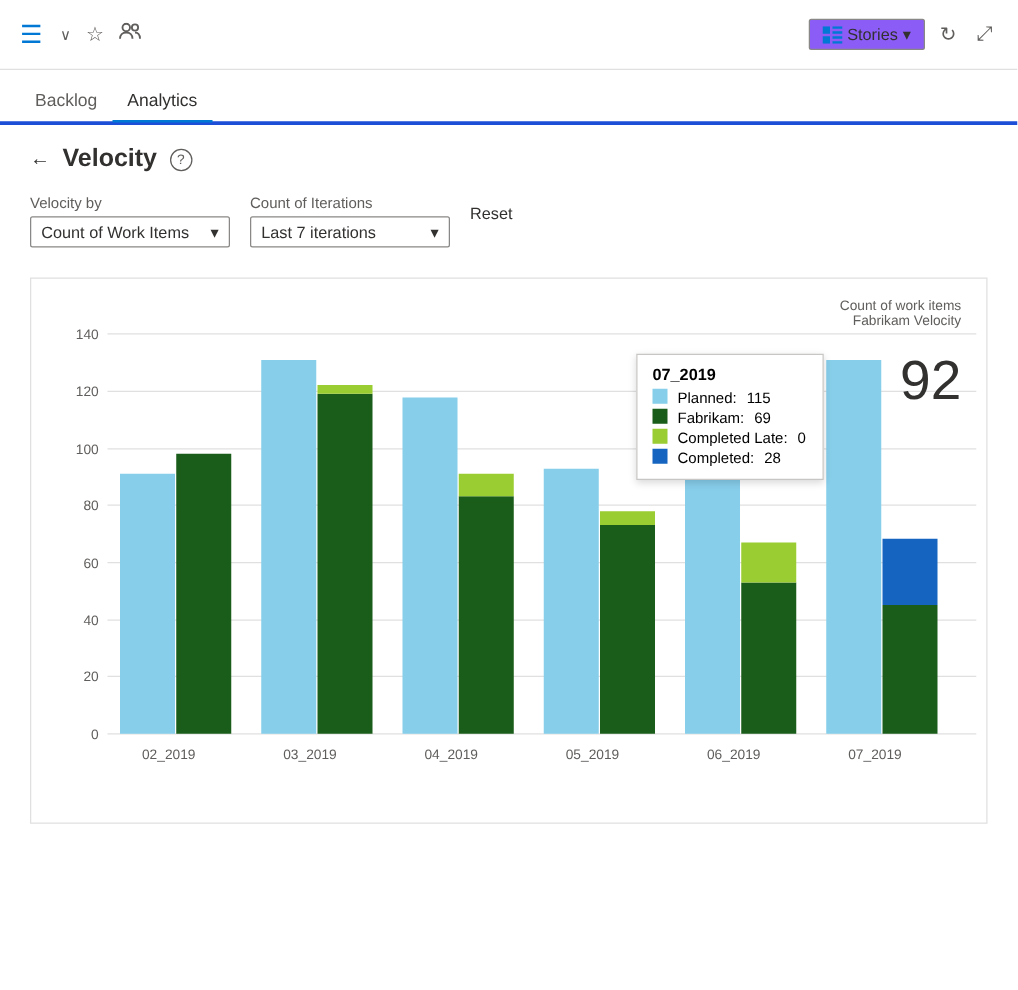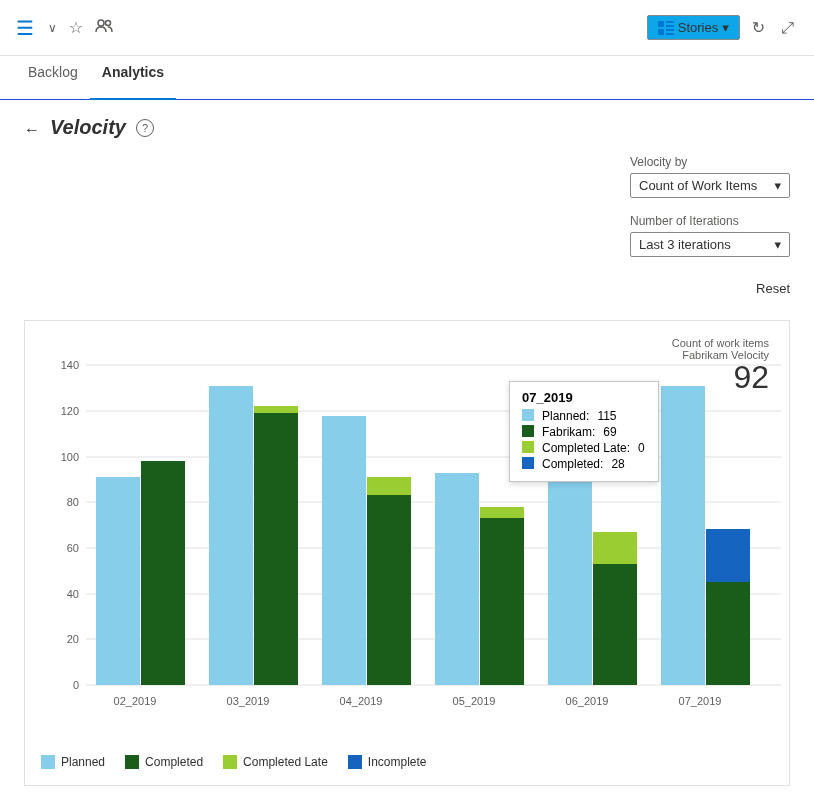--- a/index.html
+++ b/index.html
@@ -5,49 +5,49 @@
     * { box-sizing: border-box; margin: 0; padding: 0; }
     body { font-family: 'Segoe UI', Arial, sans-serif; background: #fff; width: 814px; min-height: 792px; overflow: hidden; }
 
     
     .header { display: flex; align-items: center; padding: 8px 16px; border-bottom: 1px solid #e0e0e0; height: 56px; }
     .header-icon { margin-right: 10px; color: #0078d4; font-size: 20px; }
     .team-name { font-size: 16px; font-weight: 600; color: #323130; }
     .header-chevron { margin-left: 4px; color: #605e5c; font-size: 12px; cursor: pointer; }
     .header-actions { display: flex; align-items: center; gap: 12px; margin-left: 12px; color: #605e5c; }
     .header-right { margin-left: auto; display: flex; align-items: center; gap: 8px; }
-    .stories-btn { display: flex; align-items: center; gap: 4px; border: 1px solid #8a8886; border-radius: 2px; padding: 4px 10px; font-size: 13px; color: #323130; cursor: pointer; background: #0ea5e9; }
+    .stories-btn { display: flex; align-items: center; gap: 4px; border: 1px solid #8a8886; border-radius: 2px; padding: 4px 10px; font-size: 13px; color: #323130; cursor: pointer; background: #8b5cf6; }
     .icon-btn { cursor: pointer; color: #605e5c; font-size: 16px; background: none; border: none; padding: 4px; }
 
     
-    .nav-tabs { display: flex; padding: 0 16px; border-bottom: 1px solid #1d4ed8; height: 44px; }
+    .nav-tabs { display: flex; padding: 0 16px; border-bottom: 3px solid #1d4ed8; height: 44px; align-items: flex-end; }
     .nav-tab { padding: 8px 12px; font-size: 14px; color: #605e5c; cursor: pointer; border-bottom: 2px solid transparent; margin-bottom: -1px; text-decoration: none; }
-    .nav-tab.active { color: #323130; border-bottom: 2px solid #0078d4; font-weight: 700; }
+    .nav-tab.active { color: #323130; border-bottom: 2px solid #0078d4; font-weight: 400; }
 
     
     .page-content { padding: 16px 24px; }
 
     
     .velocity-header { display: flex; align-items: center; gap: 10px; margin-bottom: 16px; }
     .back-btn { cursor: pointer; font-size: 16px; color: #323130; background: none; border: none; }
-    .velocity-title { font-size: 20px; font-weight: 600; color: #323130; font-style: italic; }
+    .velocity-title { font-size: 20px; font-weight: 600; color: #323130; }
     .help-icon { color: #605e5c; font-size: 14px; cursor: pointer; }
 
     
-    .filters { display: flex; align-items: flex-end; gap: 16px; margin-bottom: 24px; flex-direction: column; }
+    .filters { display: flex; align-items: flex-start; gap: 16px; margin-bottom: 24px; }
     .filter-group { display: flex; flex-direction: column; gap: 4px; }
     .filter-label { font-size: 12px; color: #605e5c; }
     .filter-select { display: flex; align-items: center; justify-content: space-between; border: 1px solid #8a8886; border-radius: 2px; padding: 4px 8px; font-size: 13px; color: #323130; cursor: pointer; background: #fff; min-width: 160px; gap: 8px; }
     .reset-btn { font-size: 13px; color: #323130; cursor: pointer; background: none; border: none; margin-top: 8px; }
 
     
     .chart-container { position: relative; background: #fff; border: 1px solid #e0e0e0; padding: 16px; }
     .chart-top-right { position: absolute; top: 16px; right: 20px; text-align: right; }
     .chart-meta-label { font-size: 11px; color: #605e5c; }
-    .chart-velocity-value { font-size: 32px; font-weight: 300; color: #323130; line-height: 1; }
+    .chart-velocity-value { font-size: 44px; font-weight: 300; color: #323130; line-height: 1; margin-top: 20px; }
 
     
     .tooltip-box { position: absolute; background: #fff; border: 1px solid #c8c6c4; box-shadow: 0 2px 6px rgba(0,0,0,0.15); padding: 8px 12px; font-size: 12px; z-index: 10; min-width: 150px; }
     .tooltip-title { font-weight: 600; margin-bottom: 4px; font-size: 13px; }
     .tooltip-row { display: flex; gap: 8px; margin-bottom: 2px; }
     .tooltip-swatch { width: 12px; height: 12px; display: inline-block; flex-shrink: 0; }
 
     
     .chart-svg-wrapper { margin-top: 8px; }
 
@@ -106,23 +106,23 @@
 
   <div class="filters">
     <div class="filter-group">
       <span class="filter-label">Velocity by</span>
       <button class="filter-select">
         <span>Count of Work Items</span>
         <span>▾</span>
       </button>
     </div>
     <div class="filter-group">
-      <span class="filter-label">Number of Iterations</span>
+      <span class="filter-label">Count of Iterations</span>
       <button class="filter-select">
-        <span>Last 3 iterations</span>
+        <span>Last 7 iterations</span>
         <span>▾</span>
       </button>
     </div>
     <button class="reset-btn">Reset</button>
   </div>
 
   <div class="chart-container">
     <div class="chart-top-right">
       <div class="chart-meta-label">Count of work items</div>
       <div class="chart-meta-label">Fabrikam Velocity</div>
@@ -219,33 +219,15 @@
 
         <rect x="620" y="41" width="44" height="299" fill="#87ceeb"></rect>
 
         <rect x="665" y="237" width="44" height="103" fill="#1a5c1a"></rect>
 
         <rect x="665" y="184" width="44" height="53" fill="#1565c0"></rect>
         <text x="659" y="360" text-anchor="middle" font-size="11" fill="#605e5c">07_2019</text>
       </svg>
     </div>
 
-    <div class="legend">
-      <div class="legend-item">
-        <span class="legend-swatch" style="background:#87ceeb;"></span>
-        <span>Planned</span>
-      </div>
-      <div class="legend-item">
-        <span class="legend-swatch" style="background:#1a5c1a;"></span>
-        <span>Completed</span>
-      </div>
-      <div class="legend-item">
-        <span class="legend-swatch" style="background:#9acd32;"></span>
-        <span>Completed Late</span>
-      </div>
-      <div class="legend-item">
-        <span class="legend-swatch" style="background:#1565c0;"></span>
-        <span>Incomplete</span>
-      </div>
-    </div>
   </div>
 
 </div>
 
 </body></html>

